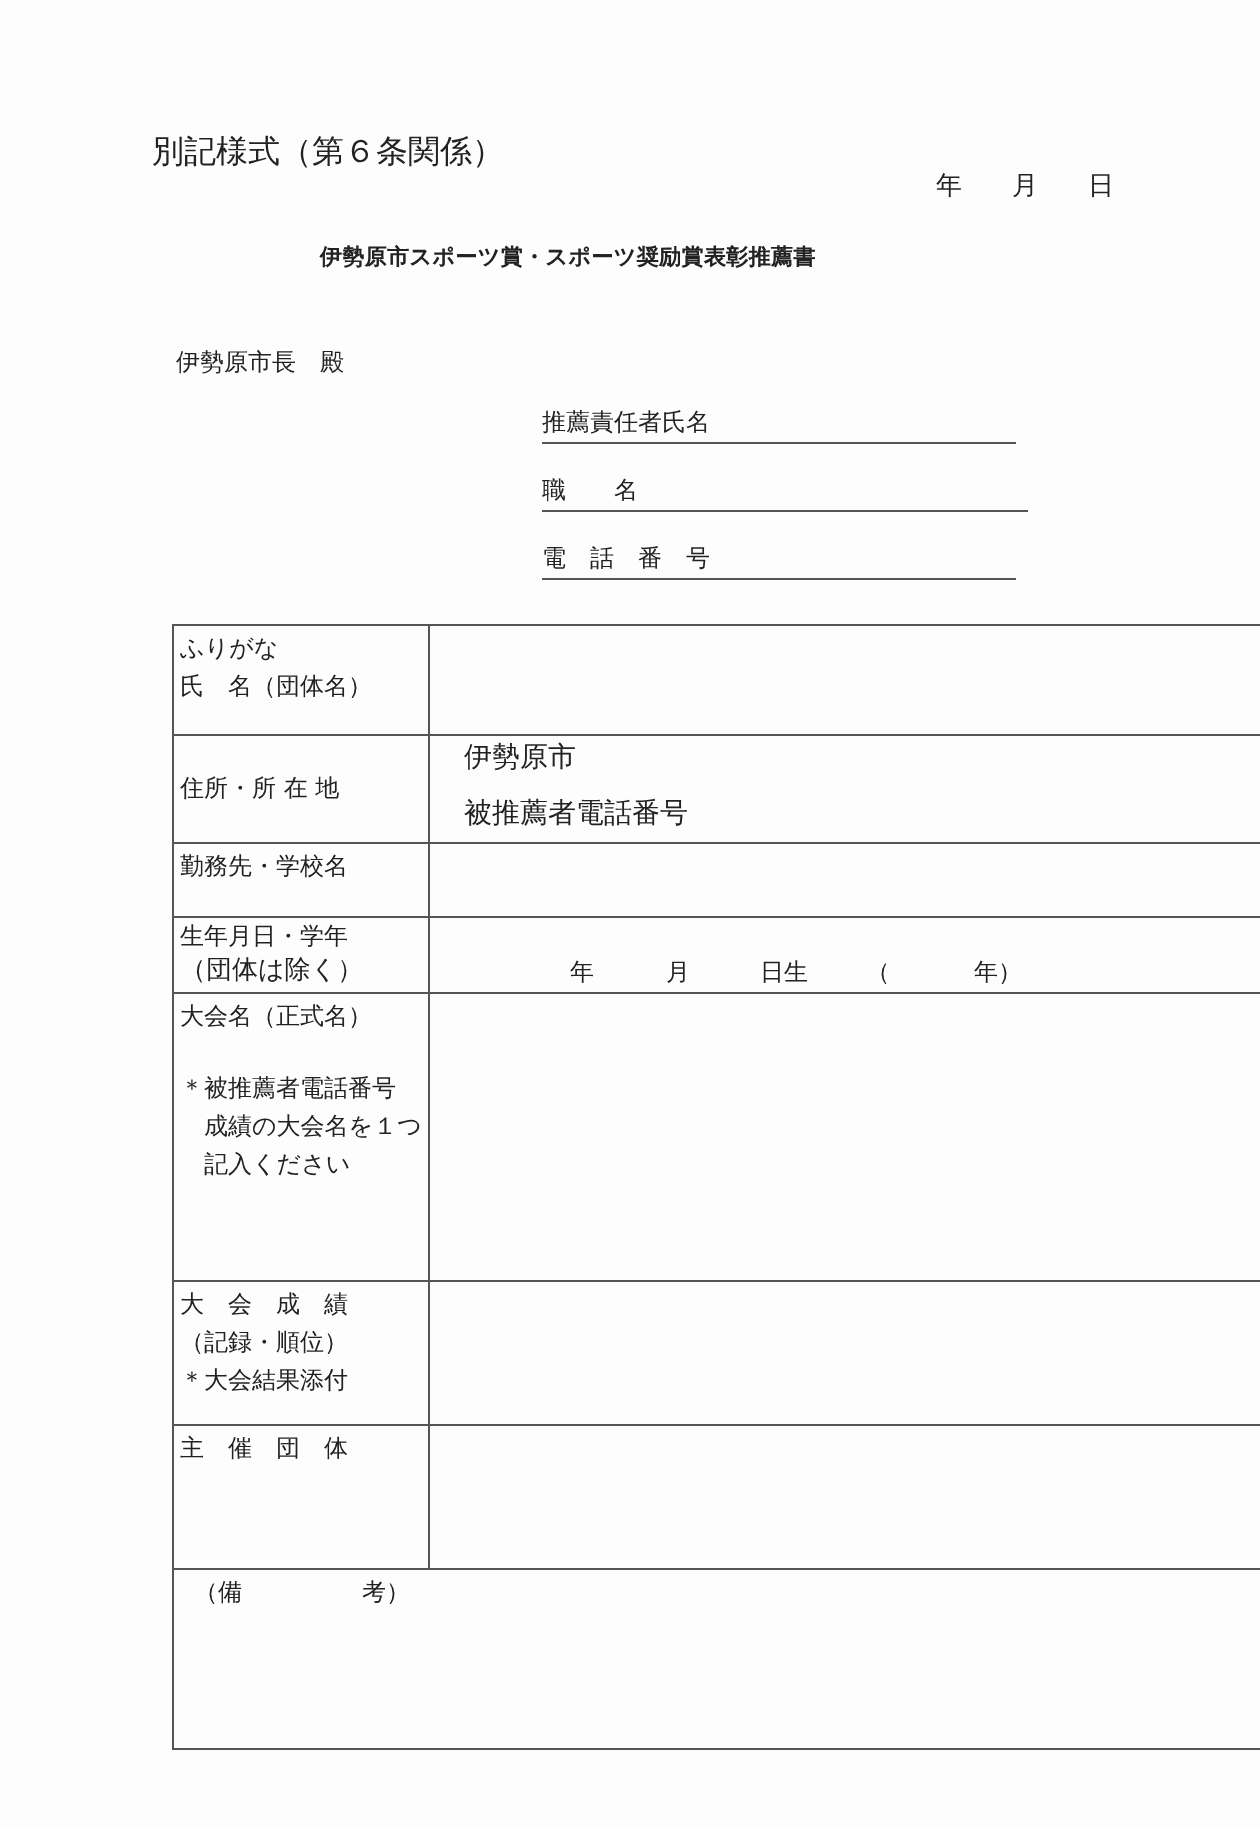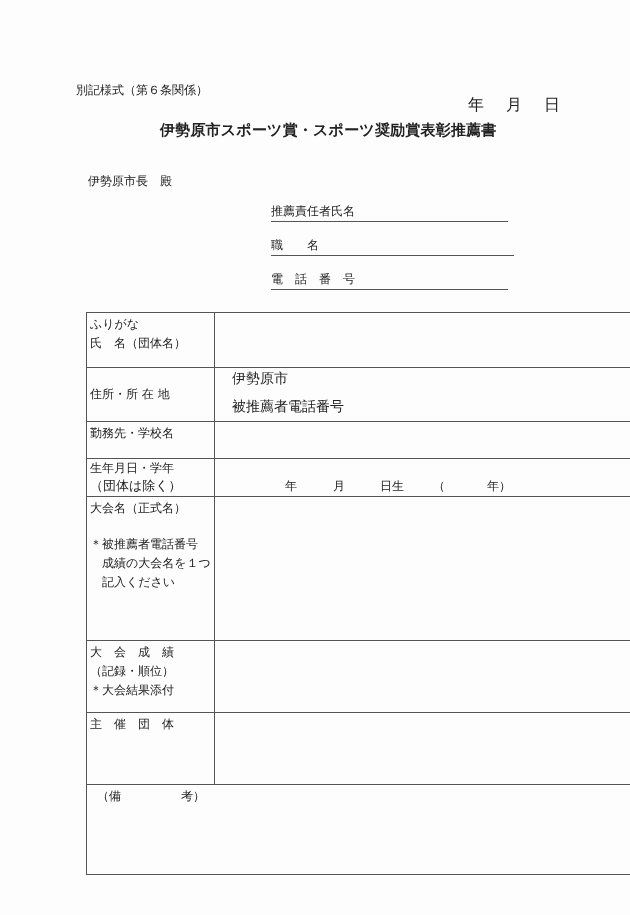--- a/index.html
+++ b/index.html
@@ -2,24 +2,24 @@
 <html><head>
 <meta charset="utf-8">
 <style>
   html, body { margin: 0; padding: 0; }
   body {
     width: 630px; height: 915px; background: #fdfdfd; position: relative;
     font-family: "DejaVu Serif", "Liberation Serif", serif;
     color: #222; overflow: hidden;
   }
   .abs { position: absolute; white-space: nowrap; }
-  .form-ref { left: 76px; top: 82px; font-size: 12px; }
-  .date { left: 468px; top: 95px; font-size: 16px; }
+  .form-ref { left: 76px; top: 66px; font-size: 16px; }
+  .date { left: 468px; top: 84px; font-size: 13px; }
   .date span { display: inline-block; }
-  .title { left: 160px; top: 121px; font-size: 15px; font-weight: bold; letter-spacing: 0.2px; }
+  .title { left: 160px; top: 121px; font-size: 11px; font-weight: bold; letter-spacing: 0.2px; }
   .addressee { left: 88px; top: 173px; font-size: 12px; }
   .sig-line {
     position: absolute; left: 271px; font-size: 12px;
     border-bottom: 1px solid #555; height: 17px; line-height: 15px;
   }
   table.form {
     position: absolute; left: 86px; top: 312px; width: 591px;
     border-collapse: collapse; font-size: 12px;
   }
   table.form td { border: 1px solid #555; vertical-align: top; padding: 0; }

